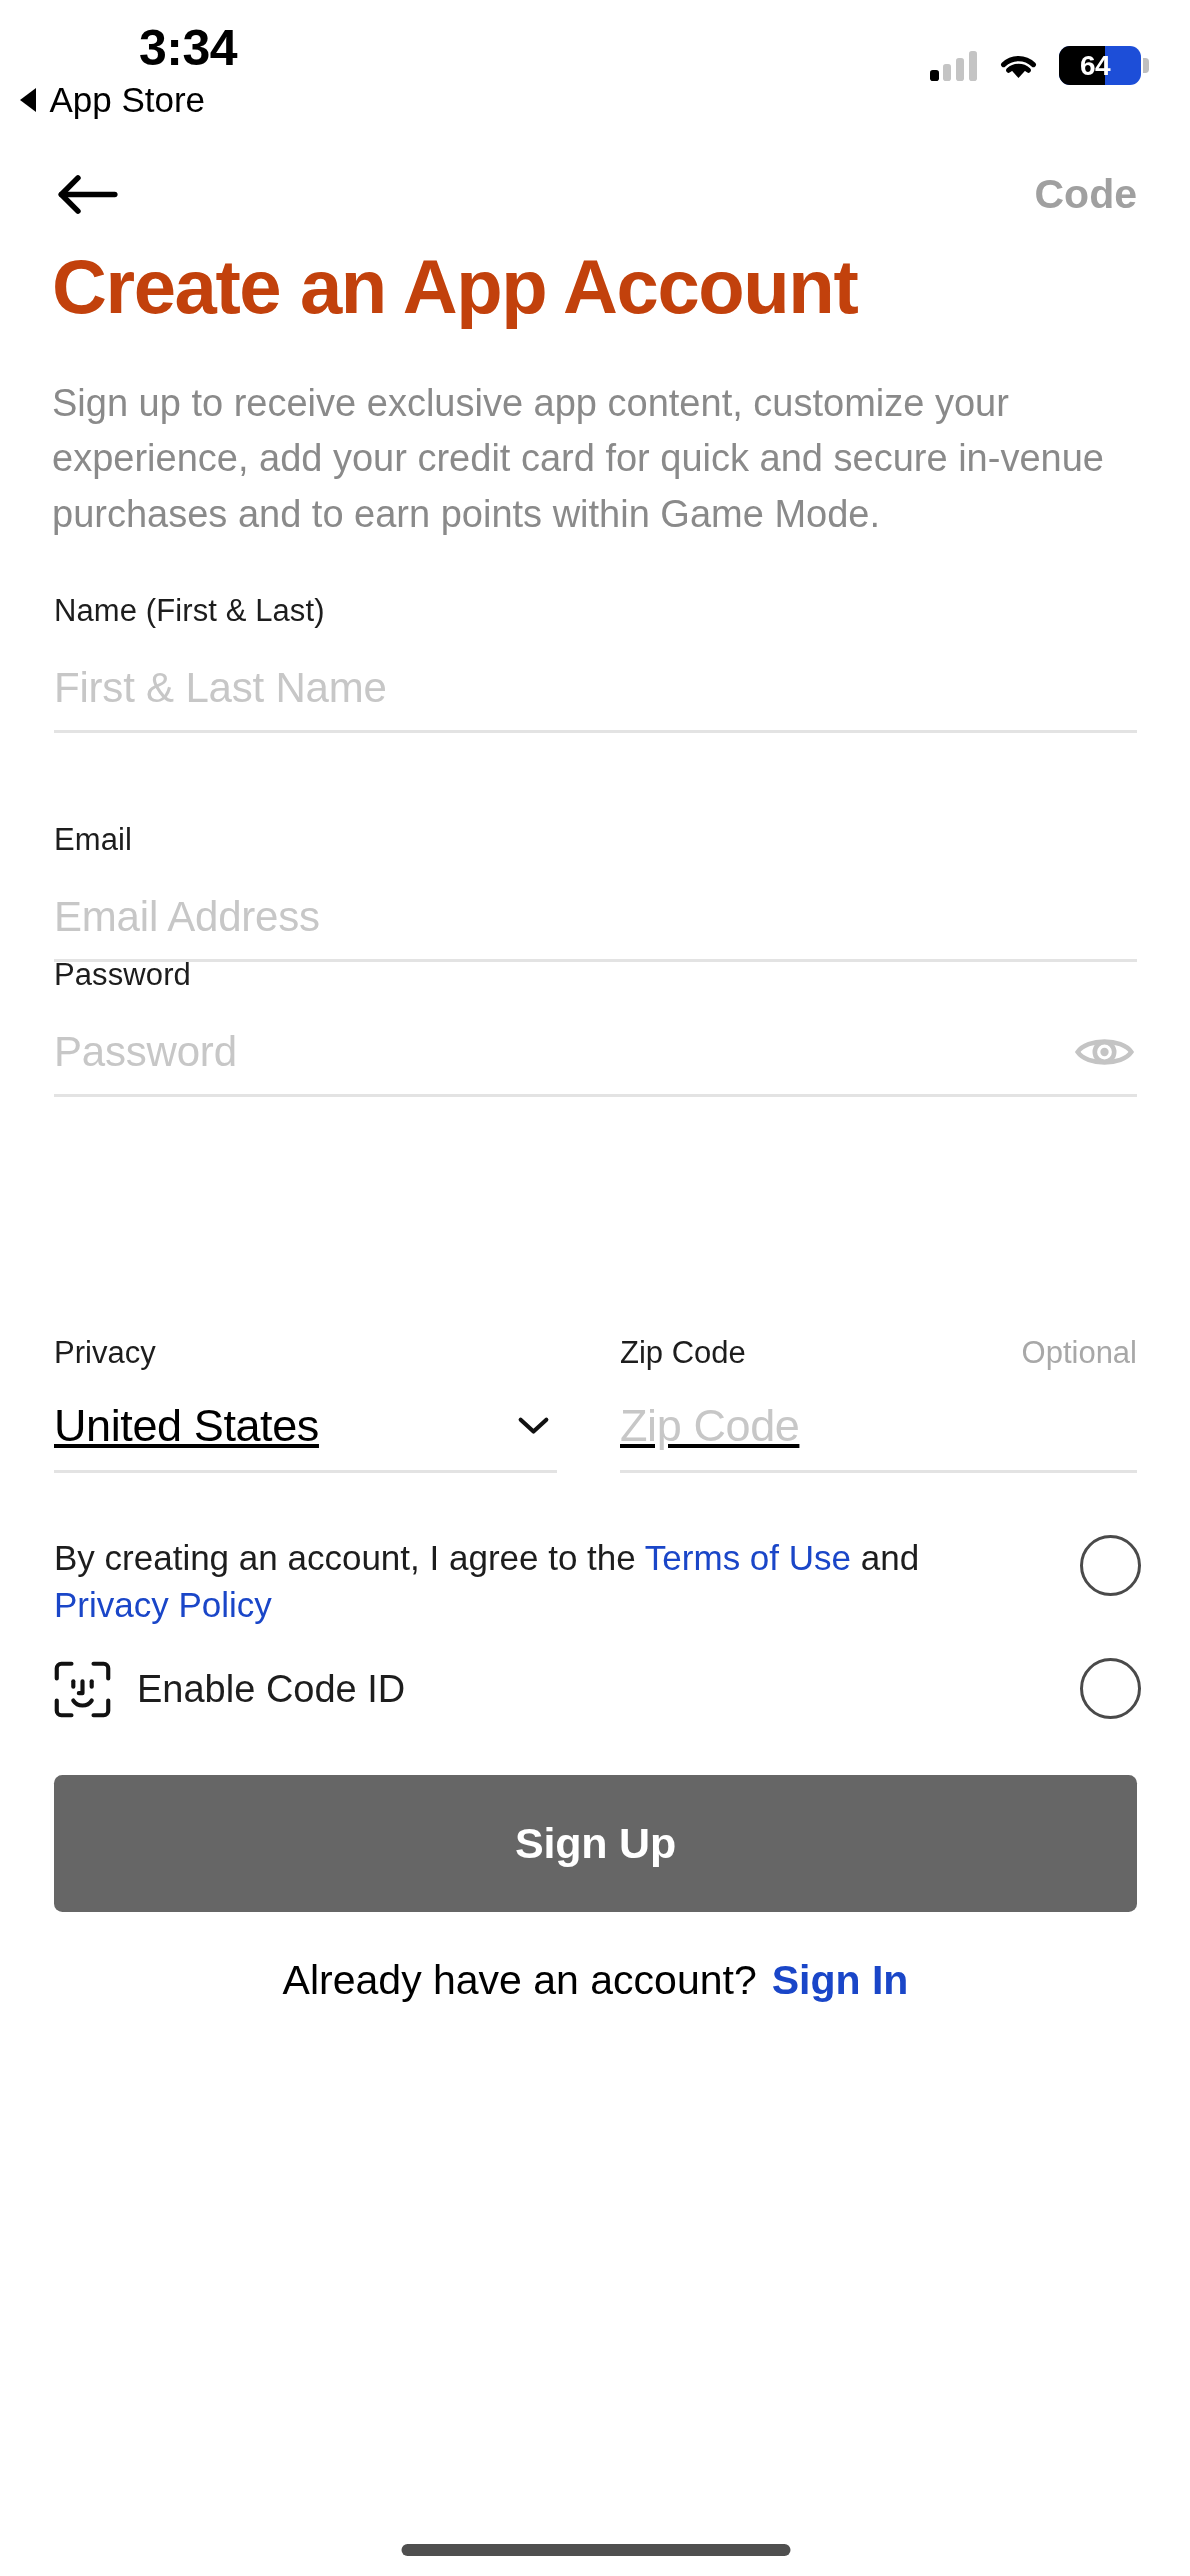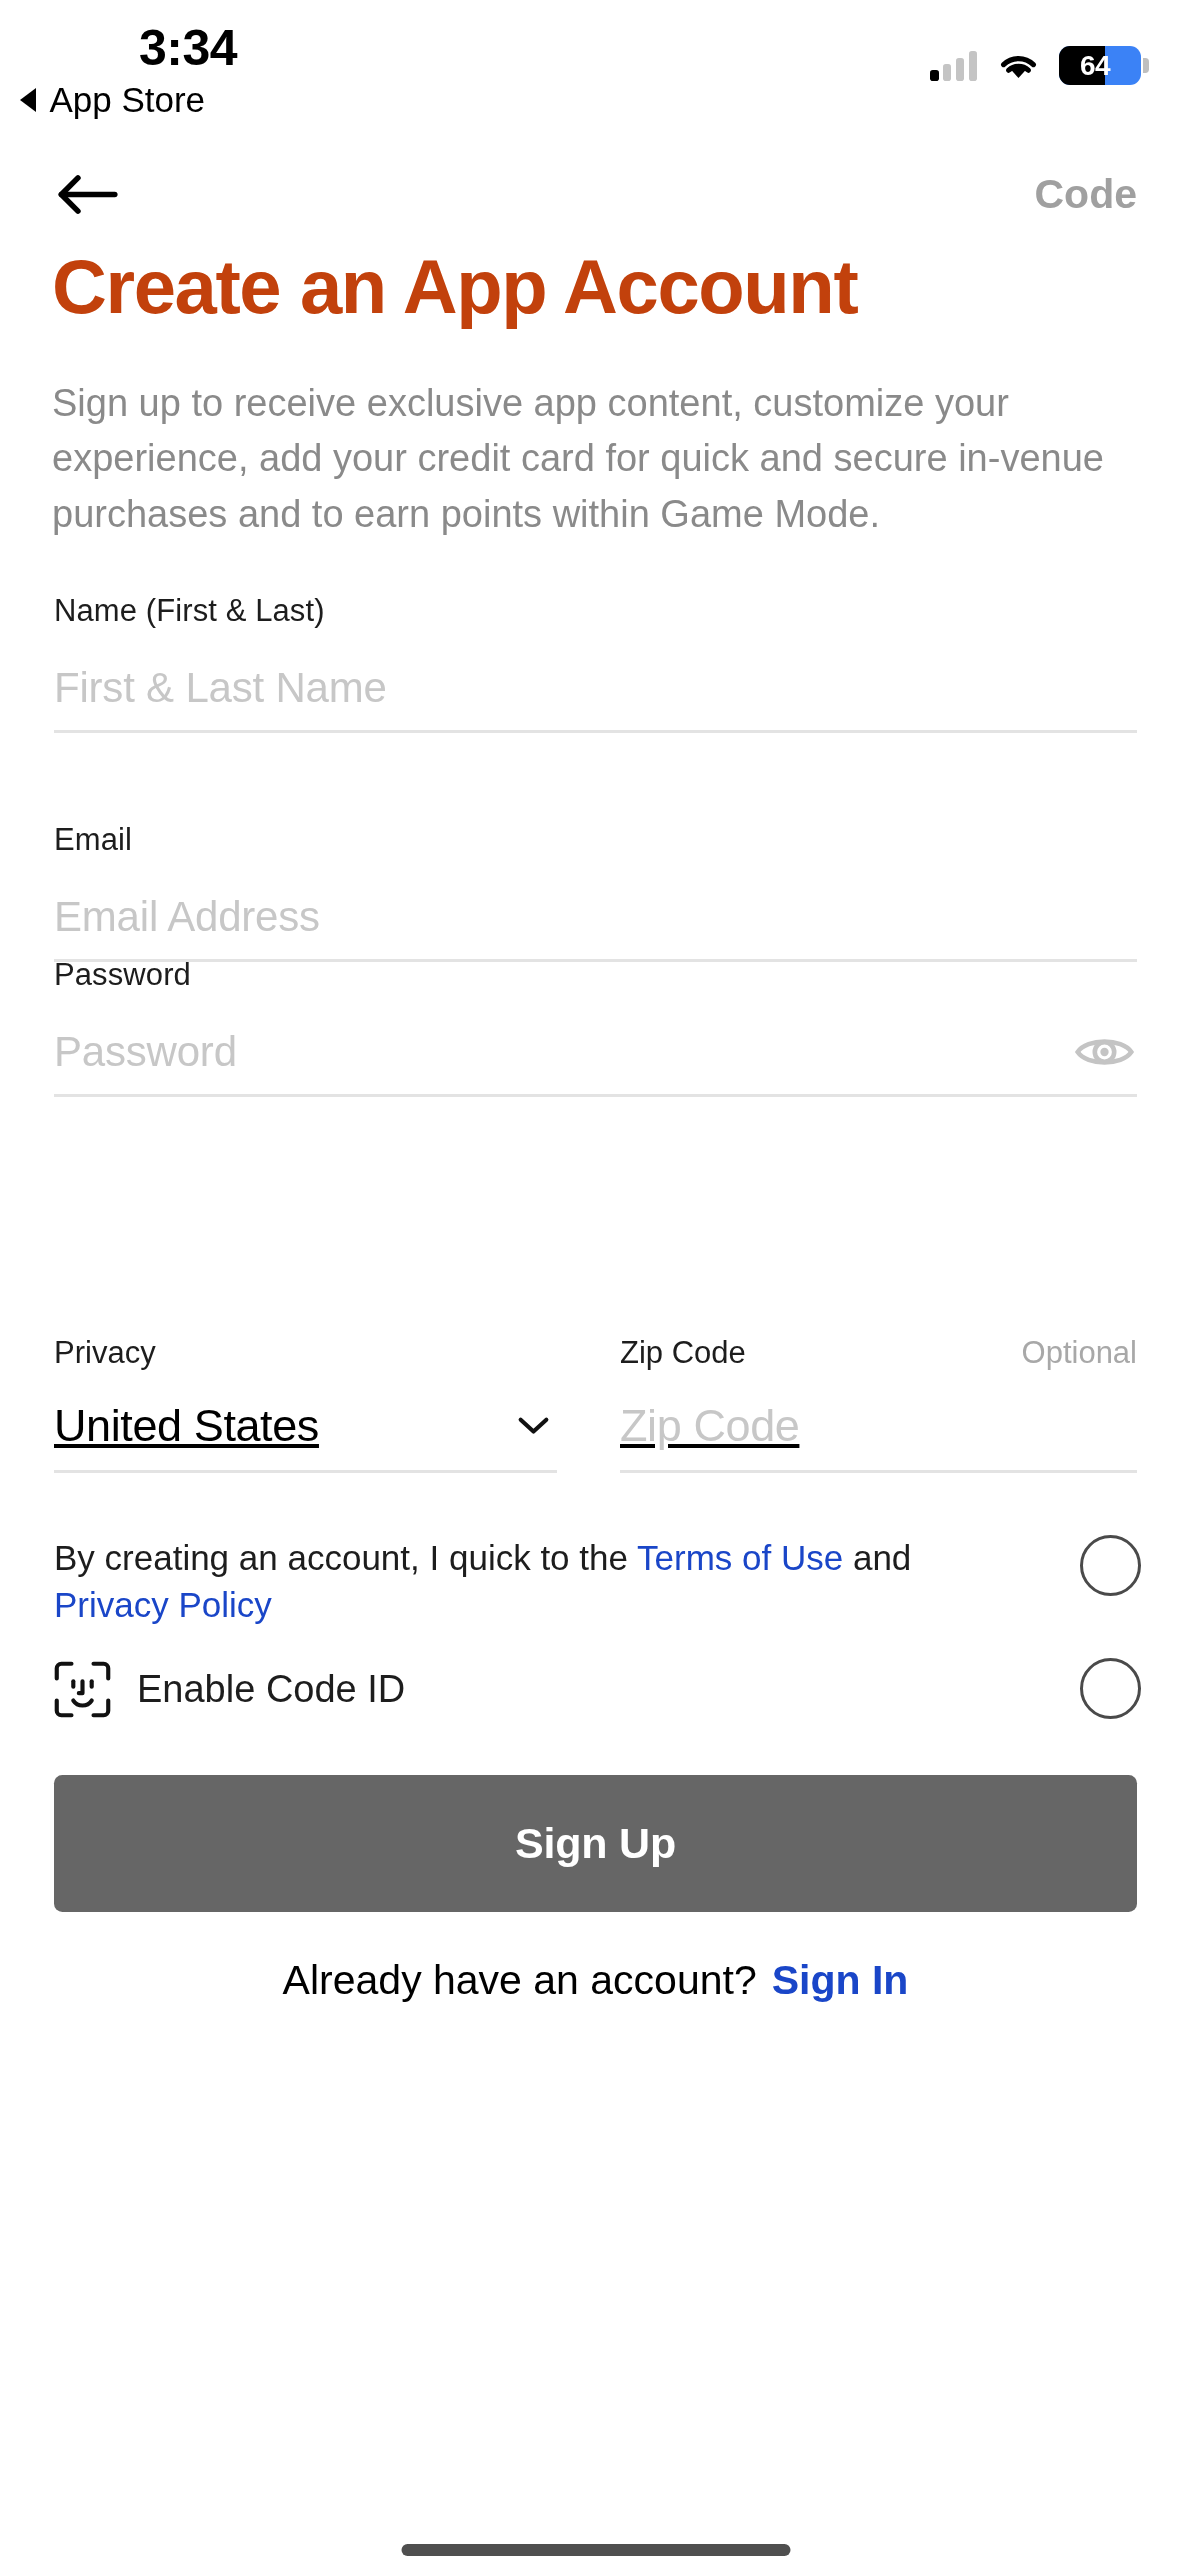--- a/index.html
+++ b/index.html
@@ -39,21 +39,21 @@
   .signal i { display:block; width:8.3px; border-radius:2.8px; background:#c4c4c4; }
   .signal i.on { background:#000; }
   .signal i:nth-child(1){ height:10.2px; }
   .signal i:nth-child(2){ height:16.7px; }
   .signal i:nth-child(3){ height:23px; }
   .signal i:nth-child(4){ height:30px; }
 
   .wifi { position:relative; width:41px; height:30px; }
   .battery {
     position:relative; width:82px; height:39px;
-    border-radius:11px; background:#3b82f6; overflow:visible;
+    border-radius:11px; background:#1d4ed8; overflow:visible;
   }
   .battery .fill {
     position:absolute; left:0; top:0; bottom:0; width:64%;
     background:#000; border-radius:11px 0 0 11px;
   }
   .battery .pct {
     position:absolute; left:0; top:0; width:88%; height:100%;
     display:flex; align-items:center; justify-content:center;
     font-size:28px; font-weight:700; color:#fff; letter-spacing:-0.5px;
   }
@@ -276,21 +276,21 @@
       </div>
       <div class="dual-value-row">
         <span class="dual-placeholder">Zip Code</span>
         <span class="dual-underline"></span>
       </div>
     </div>
   </div>
 
   <div class="consent-block">
     <div class="consent-row">
-      <div class="consent-text"><span>By creating an account, I quick to the </span><a href="#">Terms of Use</a><span> and </span><a href="#">Privacy Policy</a></div>
+      <div class="consent-text"><span>By creating an account, I agree to the </span><a href="#">Terms of Use</a><span> and </span><a href="#">Privacy Policy</a></div>
       <span class="circle-check"></span>
     </div>
 
     <div class="faceid-row">
       <span class="faceid-icon">
         <svg viewBox="0 0 62 62" width="57" height="57">
           <g stroke="#111" stroke-width="4.5" fill="none" stroke-linecap="round" stroke-linejoin="round">
             <path d="M3 19 V8 a5 5 0 0 1 5-5 H19"></path>
             <path d="M43 3 H54 a5 5 0 0 1 5 5 V19"></path>
             <path d="M59 43 V54 a5 5 0 0 1 -5 5 H43"></path>

